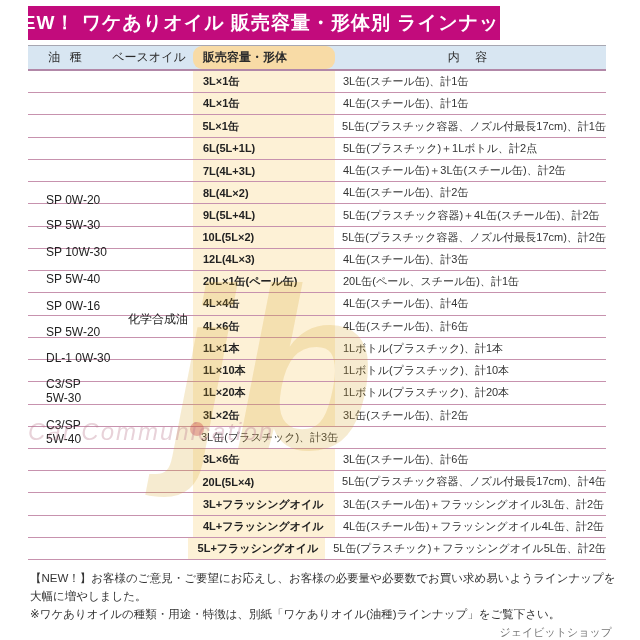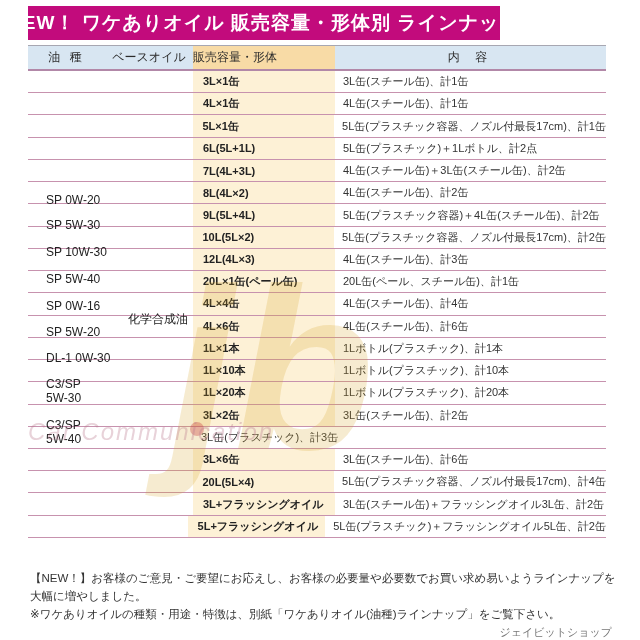--- a/index.html
+++ b/index.html
@@ -24,21 +24,21 @@
     border-top:1px solid #a7a7b2;
   }
   .hdr{
     display:flex;align-items:stretch;height:25px;
     background:var(--hdrblue,#d8e6f2);
     border-bottom:2px solid #b288a8;
     box-sizing:border-box;
   }
   .hdr .h1{width:77px;display:flex;align-items:center;justify-content:center;font-size:12px;letter-spacing:3px;}
   .hdr .h2{width:88px;display:flex;align-items:center;justify-content:center;font-size:12px;}
-  .hdr .h3{width:142px;display:flex;align-items:center;background:var(--creamdark,#f8dba6);box-sizing:border-box;font-size:12px;font-weight:normal;}
+  .hdr .h3{width:142px;display:flex;align-items:center;background:var(--creamdark,#f8dba6);padding-left:10px;box-sizing:border-box;font-size:12px;font-weight:bold;border-radius:9px;}
   .hdr .h4{flex:1;display:flex;align-items:center;justify-content:center;font-size:12px;letter-spacing:6px;}
   .tbody{display:flex;flex-direction:column;}
   .row{
     display:flex;height:22.24px;box-sizing:border-box;
     border-bottom:1px solid var(--divider,#c792ae);
   }
   .row .spacer{width:165px;}
   .row .cap{
     width:142px;box-sizing:border-box;background:var(--cream,#fdf1d6);
     display:flex;align-items:center;padding-left:10px;
@@ -194,20 +194,25 @@
       </div>
       <div class="row">
         <div class="spacer"></div>
         <div class="cap">20L(5L×4)</div>
         <div class="cont">5L缶(プラスチック容器、ノズル付最長17cm)、計4缶</div>
       </div>
       <div class="row">
         <div class="spacer"></div>
         <div class="cap">3L+フラッシングオイル</div>
         <div class="cont">3L缶(スチール缶)＋フラッシングオイル3L缶、計2缶</div>
+      </div>
+      <div class="row">
+        <div class="spacer"></div>
+        <div class="cap">4L+フラッシングオイル</div>
+        <div class="cont">4L缶(スチール缶)＋フラッシングオイル4L缶、計2缶</div>
       </div>
       <div class="row">
         <div class="spacer"></div>
         <div class="cap">5L+フラッシングオイル</div>
         <div class="cont">5L缶(プラスチック)＋フラッシングオイル5L缶、計2缶</div>
       </div>
     </div>
   <div class="oil-col">
       <div class="oil-item">SP 0W-20</div>
       <div class="oil-item">SP 5W-30</div>

